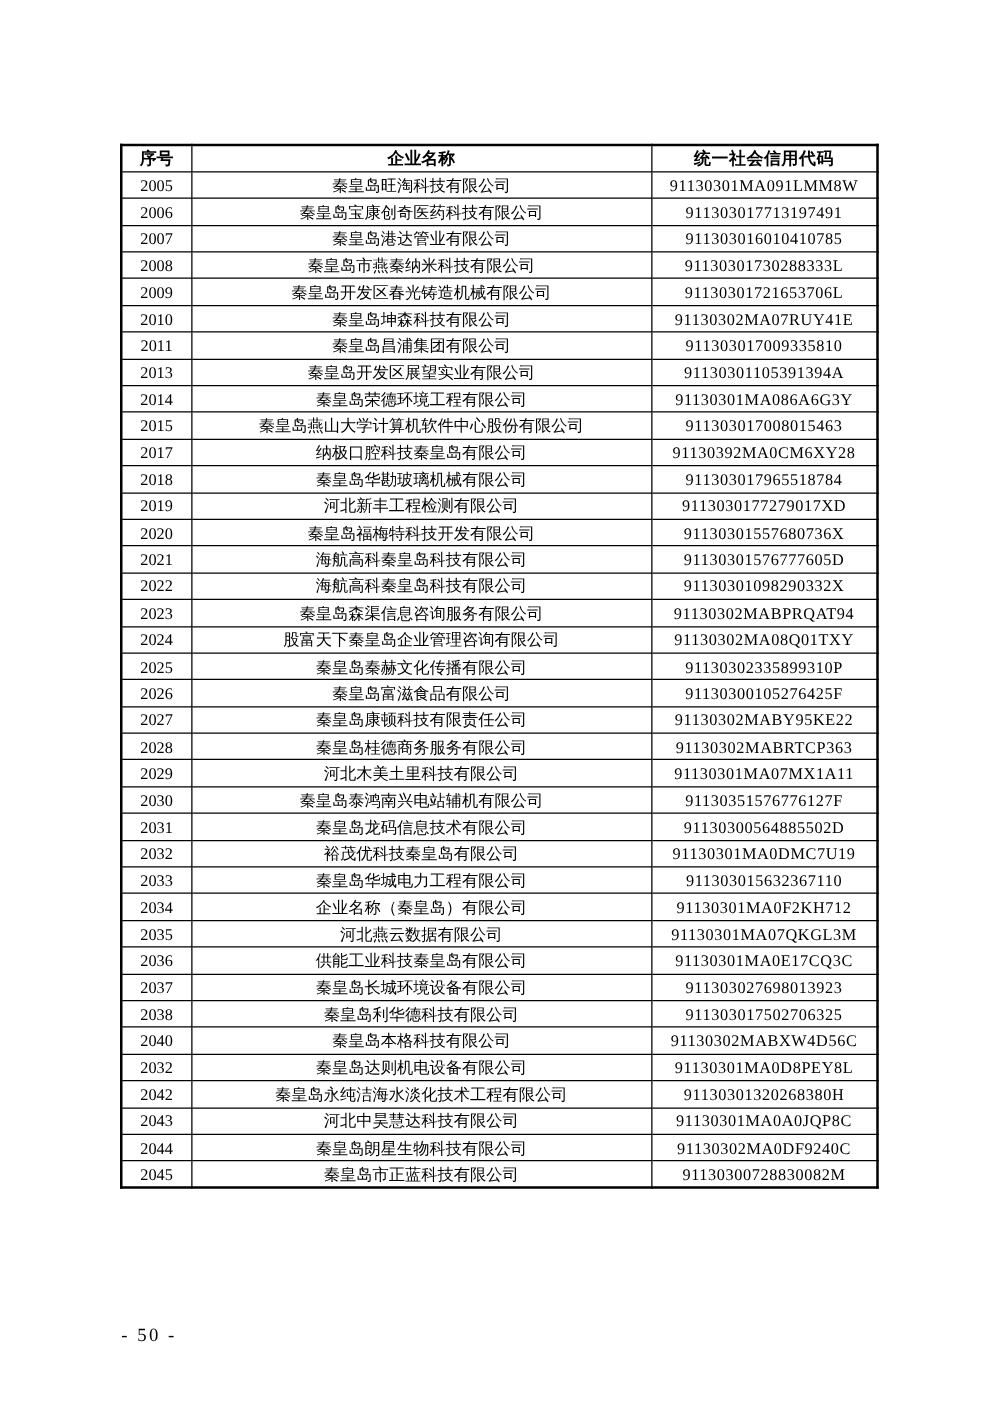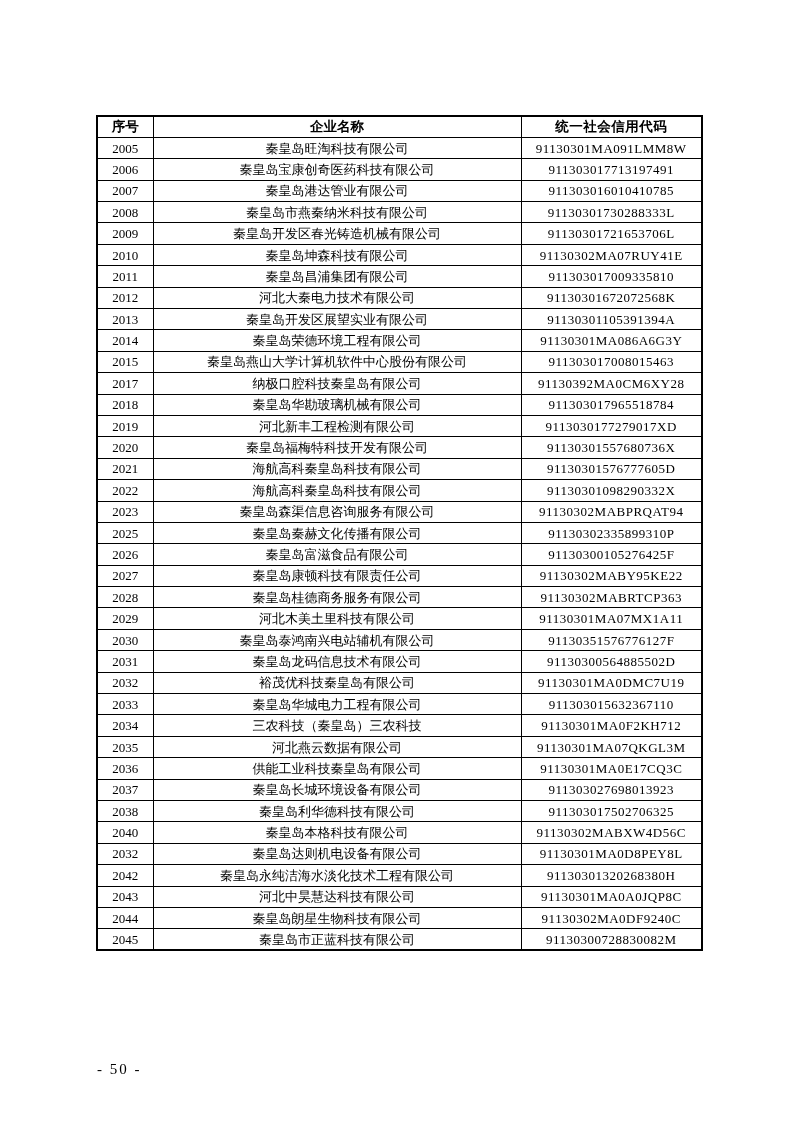--- a/index.html
+++ b/index.html
@@ -97,25 +97,20 @@
           <td class="col-seq">2010</td>
           <td class="col-name">秦皇岛坤森科技有限公司</td>
           <td class="col-code">91130302MA07RUY41E</td>
         </tr>
         <tr>
           <td class="col-seq">2011</td>
           <td class="col-name">秦皇岛昌浦集团有限公司</td>
           <td class="col-code">911303017009335810</td>
         </tr>
         <tr>
-          <td class="col-seq">2012</td>
-          <td class="col-name">河北大秦电力技术有限公司</td>
-          <td class="col-code">91130301672072568K</td>
-        </tr>
-        <tr>
           <td class="col-seq">2013</td>
           <td class="col-name">秦皇岛开发区展望实业有限公司</td>
           <td class="col-code">91130301105391394A</td>
         </tr>
         <tr>
           <td class="col-seq">2014</td>
           <td class="col-name">秦皇岛荣德环境工程有限公司</td>
           <td class="col-code">91130301MA086A6G3Y</td>
         </tr>
         <tr>
@@ -152,20 +147,25 @@
           <td class="col-seq">2022</td>
           <td class="col-name">海航高科秦皇岛科技有限公司</td>
           <td class="col-code">91130301098290332X</td>
         </tr>
         <tr>
           <td class="col-seq">2023</td>
           <td class="col-name">秦皇岛森渠信息咨询服务有限公司</td>
           <td class="col-code">91130302MABPRQAT94</td>
         </tr>
         <tr>
+          <td class="col-seq">2024</td>
+          <td class="col-name">股富天下秦皇岛企业管理咨询有限公司</td>
+          <td class="col-code">91130302MA08Q01TXY</td>
+        </tr>
+        <tr>
           <td class="col-seq">2025</td>
           <td class="col-name">秦皇岛秦赫文化传播有限公司</td>
           <td class="col-code">91130302335899310P</td>
         </tr>
         <tr>
           <td class="col-seq">2026</td>
           <td class="col-name">秦皇岛富滋食品有限公司</td>
           <td class="col-code">91130300105276425F</td>
         </tr>
         <tr>
@@ -198,21 +198,21 @@
           <td class="col-name">裕茂优科技秦皇岛有限公司</td>
           <td class="col-code">91130301MA0DMC7U19</td>
         </tr>
         <tr>
           <td class="col-seq">2033</td>
           <td class="col-name">秦皇岛华城电力工程有限公司</td>
           <td class="col-code">911303015632367110</td>
         </tr>
         <tr>
           <td class="col-seq">2034</td>
-          <td class="col-name">三农科技（秦皇岛）三农科技</td>
+          <td class="col-name">企业名称（秦皇岛）有限公司</td>
           <td class="col-code">91130301MA0F2KH712</td>
         </tr>
         <tr>
           <td class="col-seq">2035</td>
           <td class="col-name">河北燕云数据有限公司</td>
           <td class="col-code">91130301MA07QKGL3M</td>
         </tr>
         <tr>
           <td class="col-seq">2036</td>
           <td class="col-name">供能工业科技秦皇岛有限公司</td>

